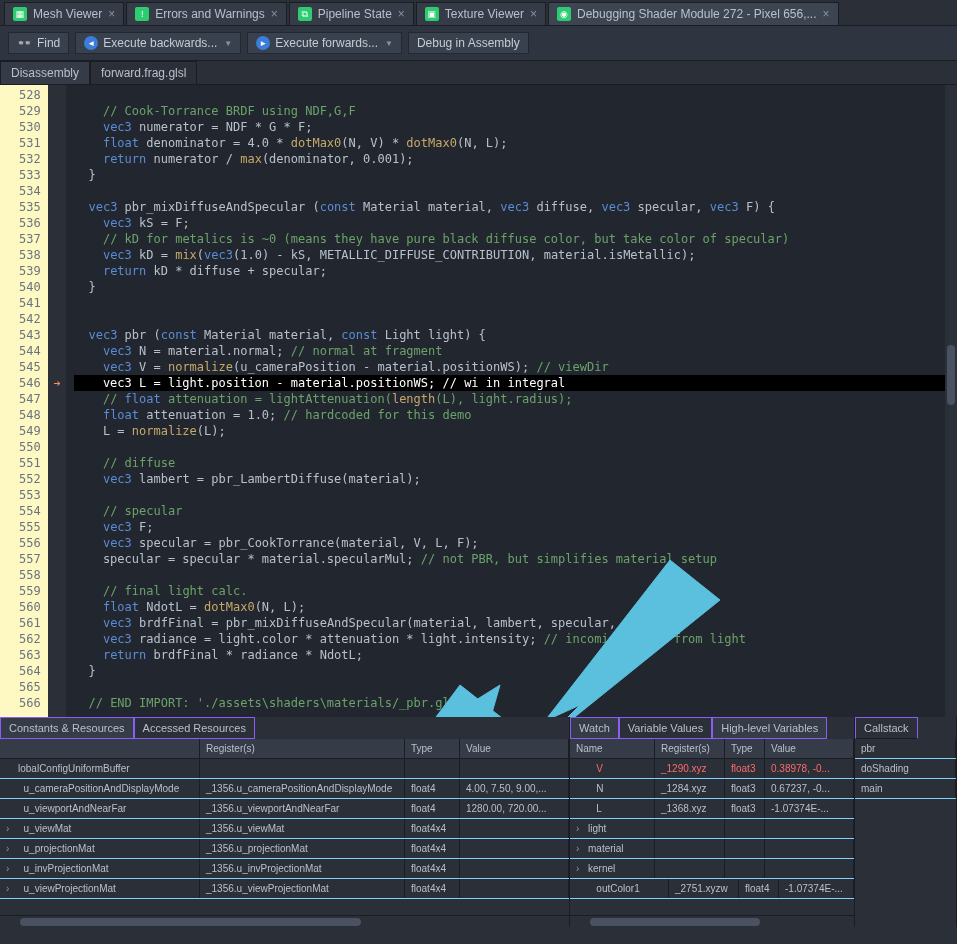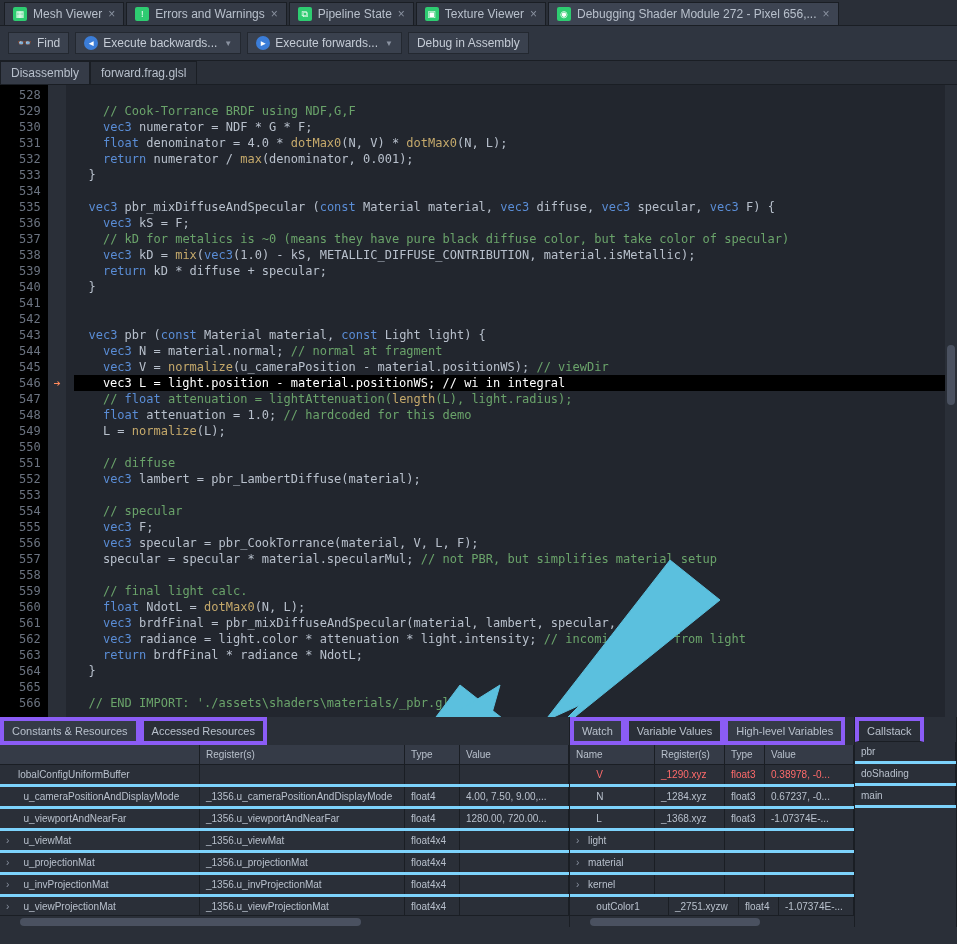--- a/index.html
+++ b/index.html
@@ -79,21 +79,21 @@
   }
   .subtab.active { background: #2a2f38; }
   .code-area {
     display: flex;
     background: #22262e;
     height: 632px;
     overflow: hidden;
     position: relative;
   }
   .gutter {
-    background: #000000;
+    background: #fef9c3;
     color: #6b7380;
     padding-top: 2px;
     width: 48px;
     text-align: right;
     font-family: Consolas, monospace;
     font-size: 12px;
     line-height: 16px;
   }
   .bp-gutter {
     width: 18px;
@@ -136,21 +136,21 @@
     border-right: 1px solid #1a1e24;
     display: flex; flex-direction: column;
     overflow: hidden;
   }
   .panel-tabs {
     display: flex;
     font-size: 11px;
   }
   .panel-tab {
     padding: 4px 8px;
-    border: 4px solid #8b5cf6;
+    border: 1px solid #8b5cf6;
     background: #353b47;
     cursor: pointer;
   }
   .panel-tab.active { background: #2a2f38; }
   .panel-tab.single { border-bottom: 1px solid #1a1e24; }
   .table {
     flex: 1;
     overflow: hidden;
     font-size: 10px;
   }
@@ -159,21 +159,21 @@
     background: #353b47;
     border-bottom: 1px solid #1a1e24;
   }
   .th, .td {
     padding: 4px 6px;
     border-right: 1px solid #1a1e24;
     overflow: hidden;
     white-space: nowrap;
     text-overflow: ellipsis;
   }
-  .tr { display: flex; border-bottom: 3px solid #7dd3fc; }
+  .tr { display: flex; border-bottom: 1px solid #7dd3fc; }
   .expand { color: #8a92a0; width:12px; display:inline-block; }
   .red-text { color: #ff6b6b; }
   .scrollbar {
     height: 12px;
     background: #2a2f38;
     border-top: 1px solid #1a1e24;
     position: relative;
   }
   .scrollbar-thumb {
     position: absolute;

